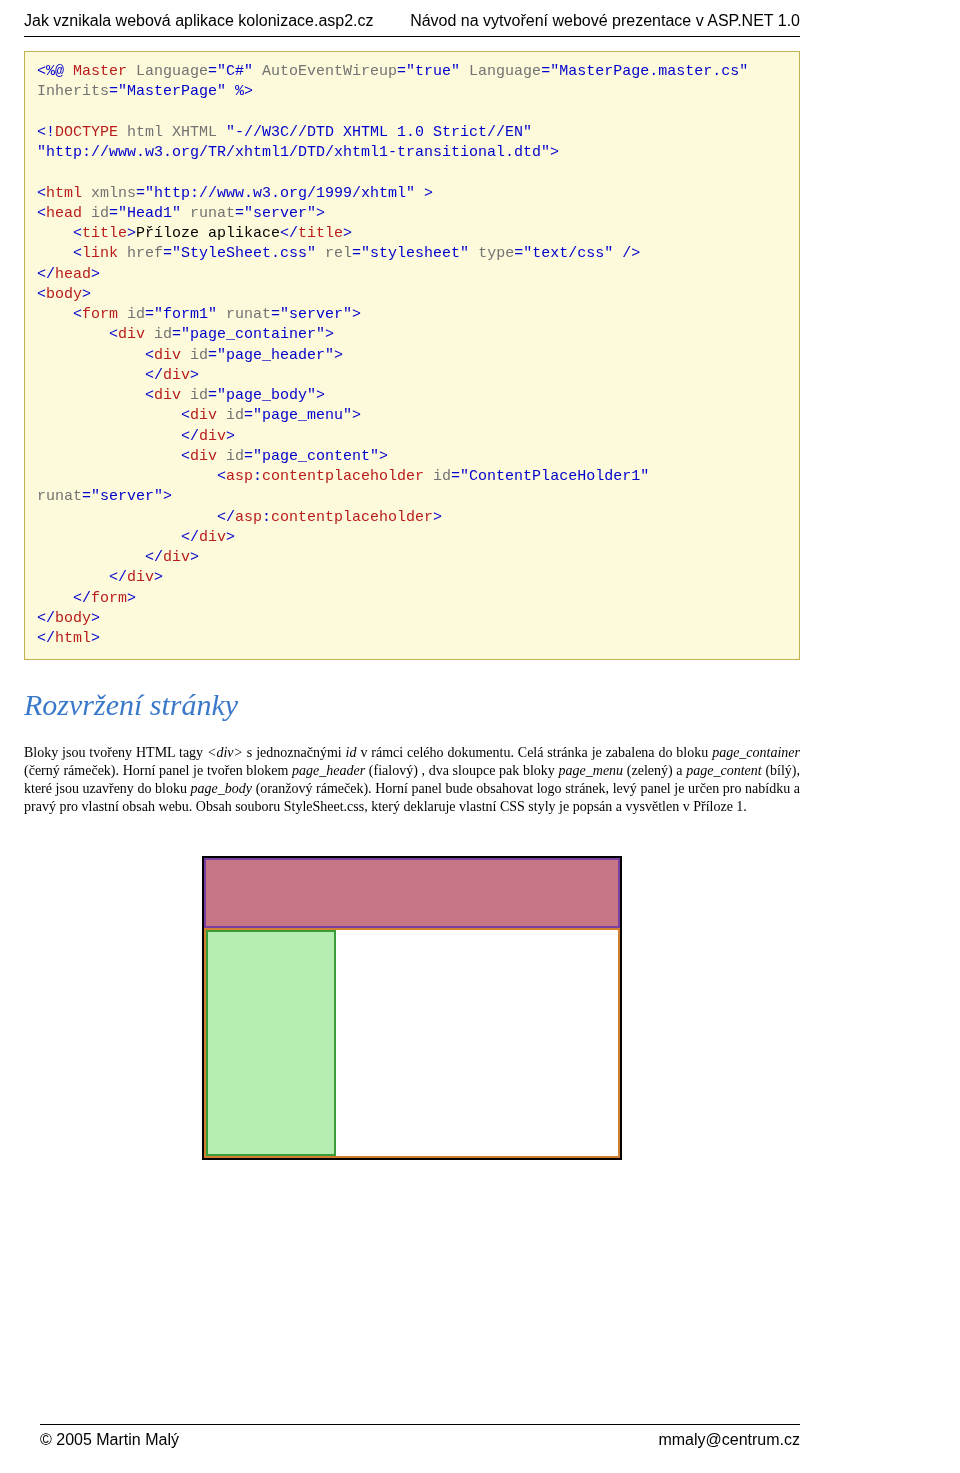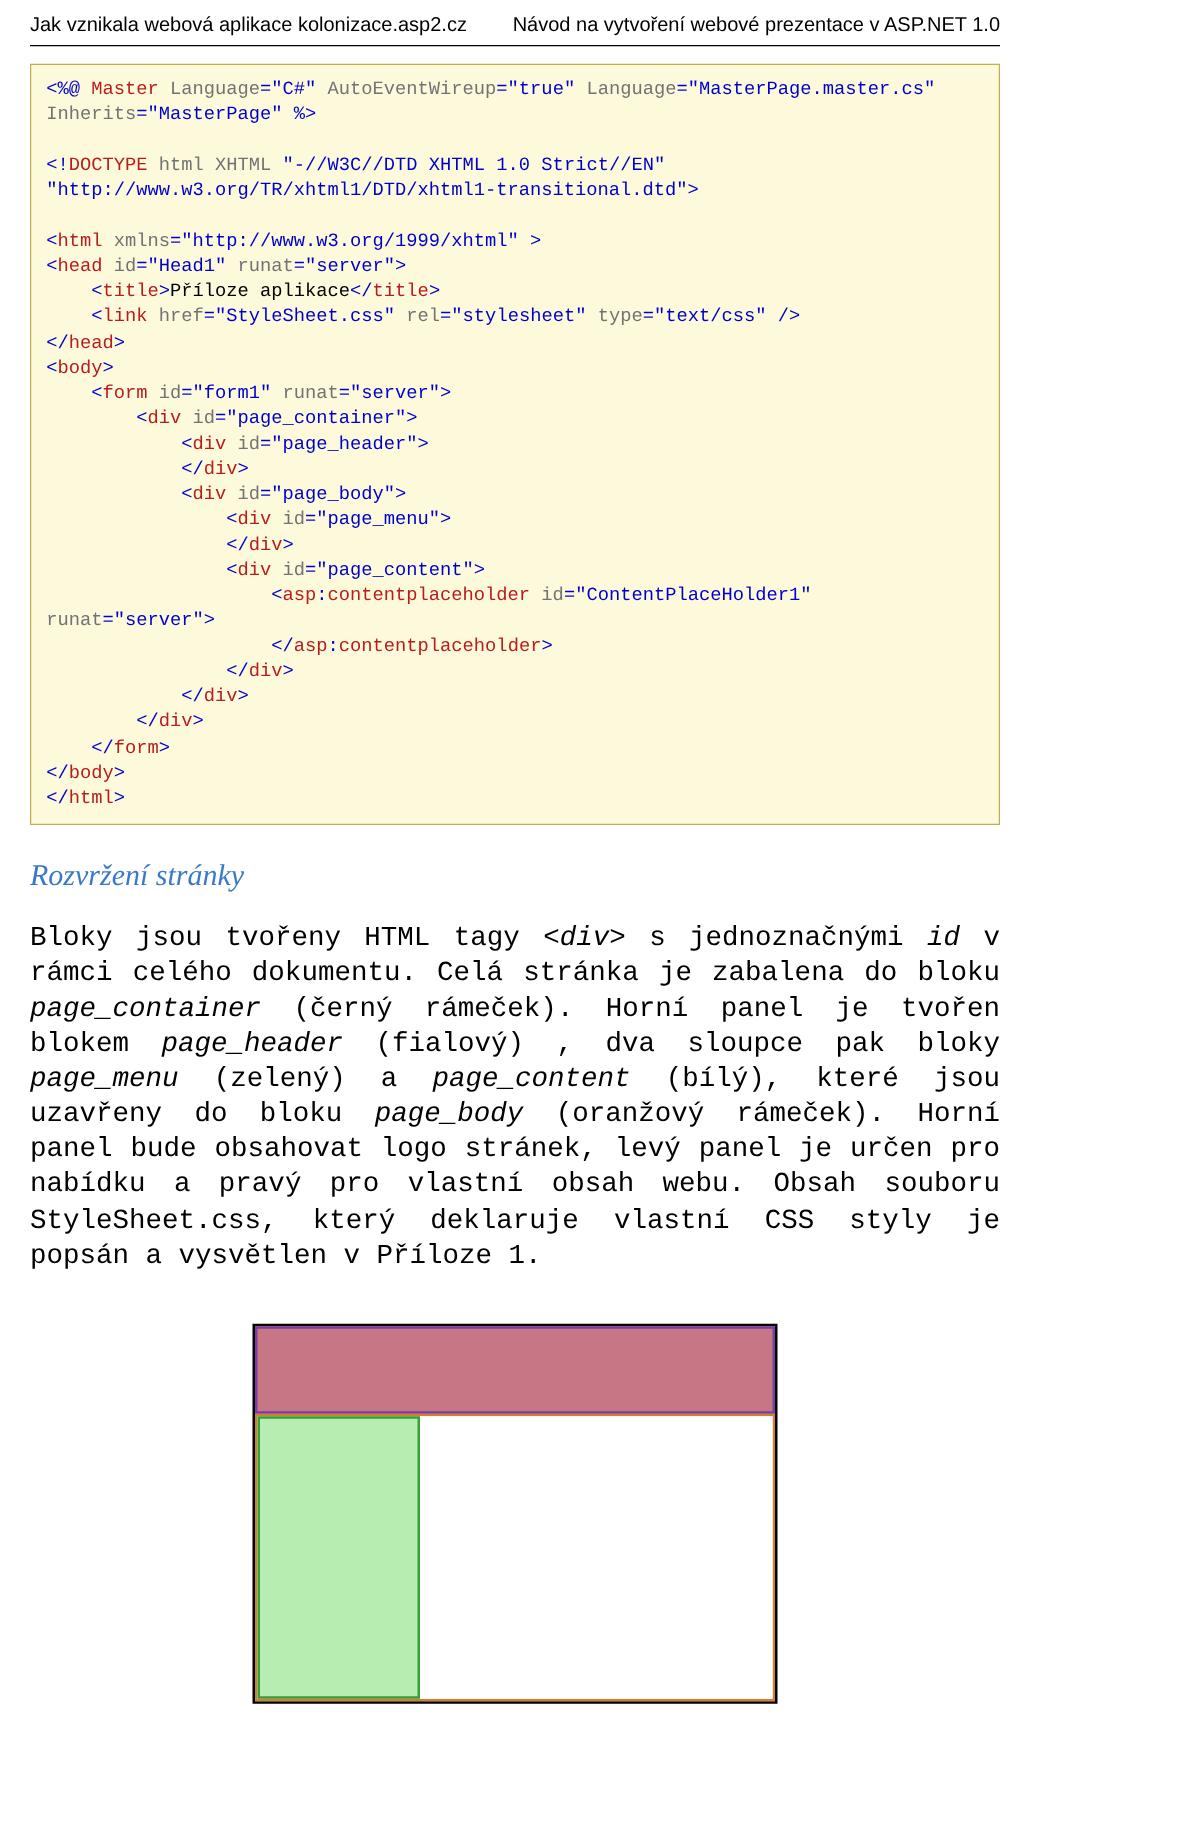--- a/index.html
+++ b/index.html
@@ -41,28 +41,28 @@
     white-space: pre;
     overflow: hidden;
     margin-bottom: 28px;
   }
   .code-block .blue { color: #0000cc; }
   .code-block .maroon { color: #b91c1c; }
   .code-block .red { color: #737373; }
   .section-title {
     color: #3a79c9;
     font-style: italic;
-    font-size: 24px;
+    font-size: 30px;
     font-weight: normal;
     margin: 10px 0 22px 0;
     font-family: "Times New Roman", Times, serif;
   }
   .body-text {
-    font-family: Liberation Mono, monospace;
-    font-size: 22px;
+    font-family: Liberation Serif, serif;
+    font-size: 14px;
     line-height: 1.28;
     margin-bottom: 30px;
     text-align: justify;
   }
   .body-text .i { font-style: italic; }
   .diagram-wrap {
     display: flex;
     justify-content: center;
     margin-top: 40px;
     margin-bottom: 200px;
@@ -150,14 +150,21 @@
   <div class="diagram-wrap">
     <div class="diagram">
       <div class="dia-header"></div>
       <div class="dia-body">
         <div class="dia-menu"></div>
         <div class="dia-content"></div>
       </div>
     </div>
   </div>
 
+  <div class="footer-area">
+    <hr class="hr-bottom">
+    <div class="footer-row">
+      <span>© 2005 Martin Malý</span>
+      <span>mmaly@centrum.cz</span>
+    </div>
+  </div>
 
 </div>
 
 </body></html>

